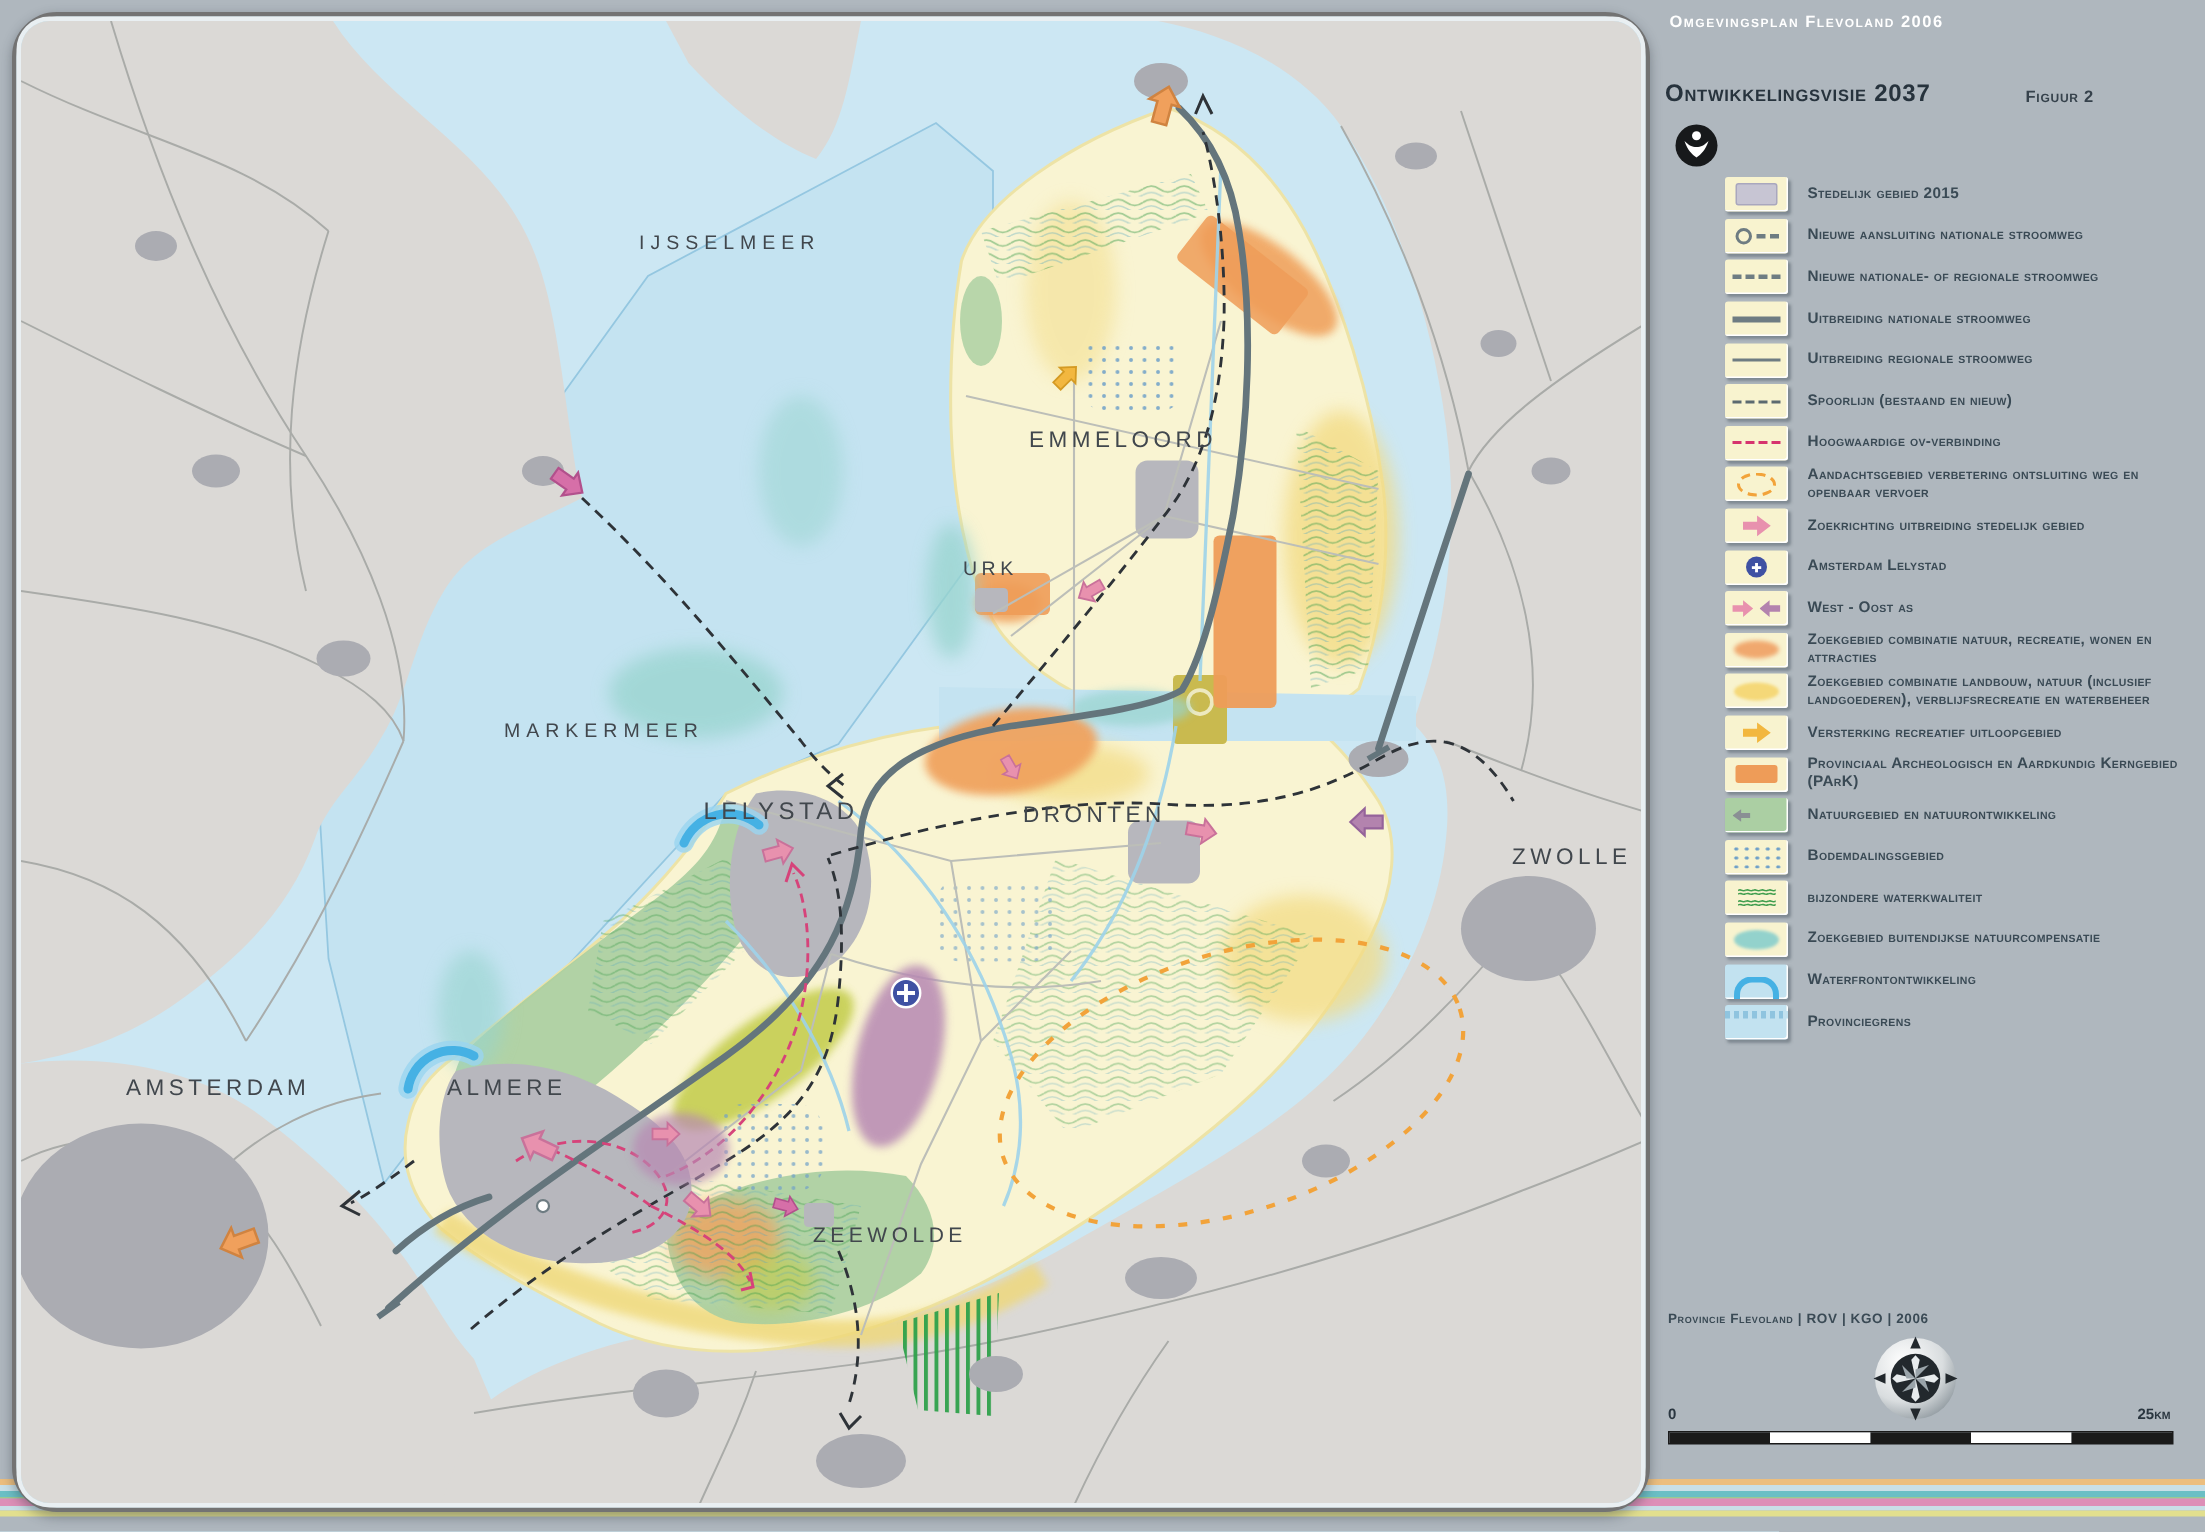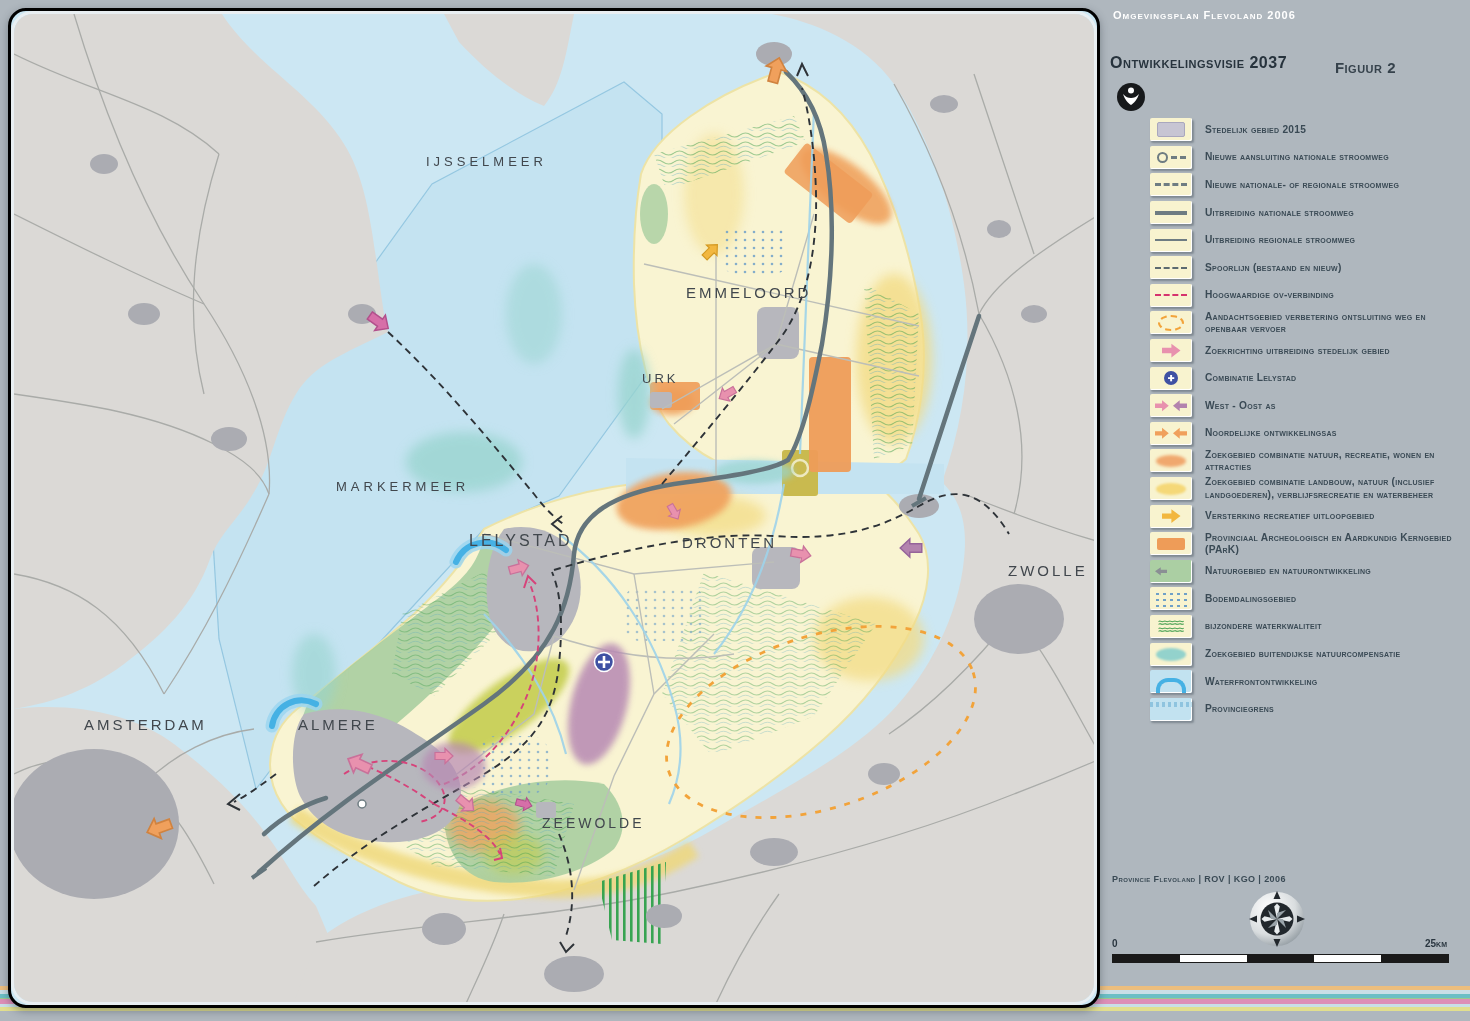--- a/index.html
+++ b/index.html
@@ -12,36 +12,36 @@
   .st-orange{height:4px;background:#ECBE7E;}
   .st-blue1{height:4px;background:#C9DFE7;}
   .st-teal{height:4px;background:#6BBFC5;}
   .st-green{height:1px;background:#9CC98F;}
   .st-pink{height:5px;background:#DD8FB7;}
   .st-blue2{height:3px;background:#C9DFE7;}
   .st-yellow{height:4px;background:#E2DF8E;}
 
   
   .map-frame{position:absolute;left:8px;top:8px;width:1086px;height:994px;
-             border:3px solid #000000;border-radius:18px;z-index:2;
+             border:3px solid #737373;border-radius:30px;z-index:2;
              box-shadow:0 3px 8px rgba(40,50,60,.4);background:#CCE7F3;}
   .map-inner{position:absolute;inset:0;border-radius:22px;overflow:hidden;
              border:3px solid #E9EFF2;}
   .map-inner svg{display:block;}
   .maplabel{fill:#41474D;font-family:"Liberation Sans",sans-serif;
             text-transform:uppercase;font-weight:normal;}
 
   
   .panel{position:absolute;left:1100px;top:0;width:328px;height:1021px;z-index:3;}
   .plan-title{position:absolute;left:13px;top:9px;color:#FFFFFF;font-weight:bold;
               font-variant:small-caps;font-size:11px;letter-spacing:1px;}
   .vision-title{position:absolute;left:10px;top:54px;color:#27333D;font-weight:bold;
                 font-variant:small-caps;font-size:16px;letter-spacing:.5px;}
   .figure-label{position:absolute;right:32px;top:59px;color:#36424C;font-weight:bold;
-                font-variant:small-caps;font-size:15px;letter-spacing:.5px;}
+                font-variant:small-caps;font-size:11px;letter-spacing:.5px;}
   .logo{position:absolute;left:16px;top:82px;}
 
   
   .legend{position:absolute;left:8px;top:116px;width:356px;}
   .legend-item{display:flex;align-items:center;gap:13px;min-height:27.6px;padding-left:42px;}
   .lbl{font-size:10.2px;font-weight:bold;font-variant:small-caps;color:#3A4A55;
        letter-spacing:.25px;line-height:1.18;max-width:298px;}
   .sym{width:42px;height:23px;background:#F8F3CF;border-radius:2px;flex:none;
        box-shadow:1.5px 2px 2px rgba(80,92,102,.5), inset -1px -1px 0 #FFFFFF;
        display:flex;align-items:center;justify-content:center;position:relative;overflow:hidden;}
@@ -435,33 +435,29 @@
 
   <div class="legend-item">
     <div class="sym">
           <span class="arrowshape"></span>
         </div>
     <div class="lbl">Zoekrichting uitbreiding stedelijk gebied</div>
   </div>
 
   <div class="legend-item">
     <div class="sym sym-airport"></div>
-    <div class="lbl">Combinatie Lelystad</div>
+    <div class="lbl">Amsterdam Lelystad</div>
   </div>
 
 
   <div class="legend-item">
     <div class="sym"><span class="arrowshape small"></span>&nbsp;<span class="arrowshape small purple left"></span></div>
     <div class="lbl">West - Oost as</div>
   </div>
 
-  <div class="legend-item">
-    <div class="sym"><span class="arrowshape small orange"></span>&nbsp;<span class="arrowshape small orange left"></span></div>
-    <div class="lbl">Noordelijke ontwikkelingsas</div>
-  </div>
 
   <div class="legend-item">
     <div class="sym sym-blob-orange"></div>
     <div class="lbl">Zoekgebied combinatie natuur, recreatie, wonen en attracties</div>
   </div>
 
   <div class="legend-item">
     <div class="sym sym-blob-yellow"></div>
     <div class="lbl">Zoekgebied combinatie landbouw, natuur (inclusief landgoederen), verblijfsrecreatie en waterbeheer</div>
   </div>

